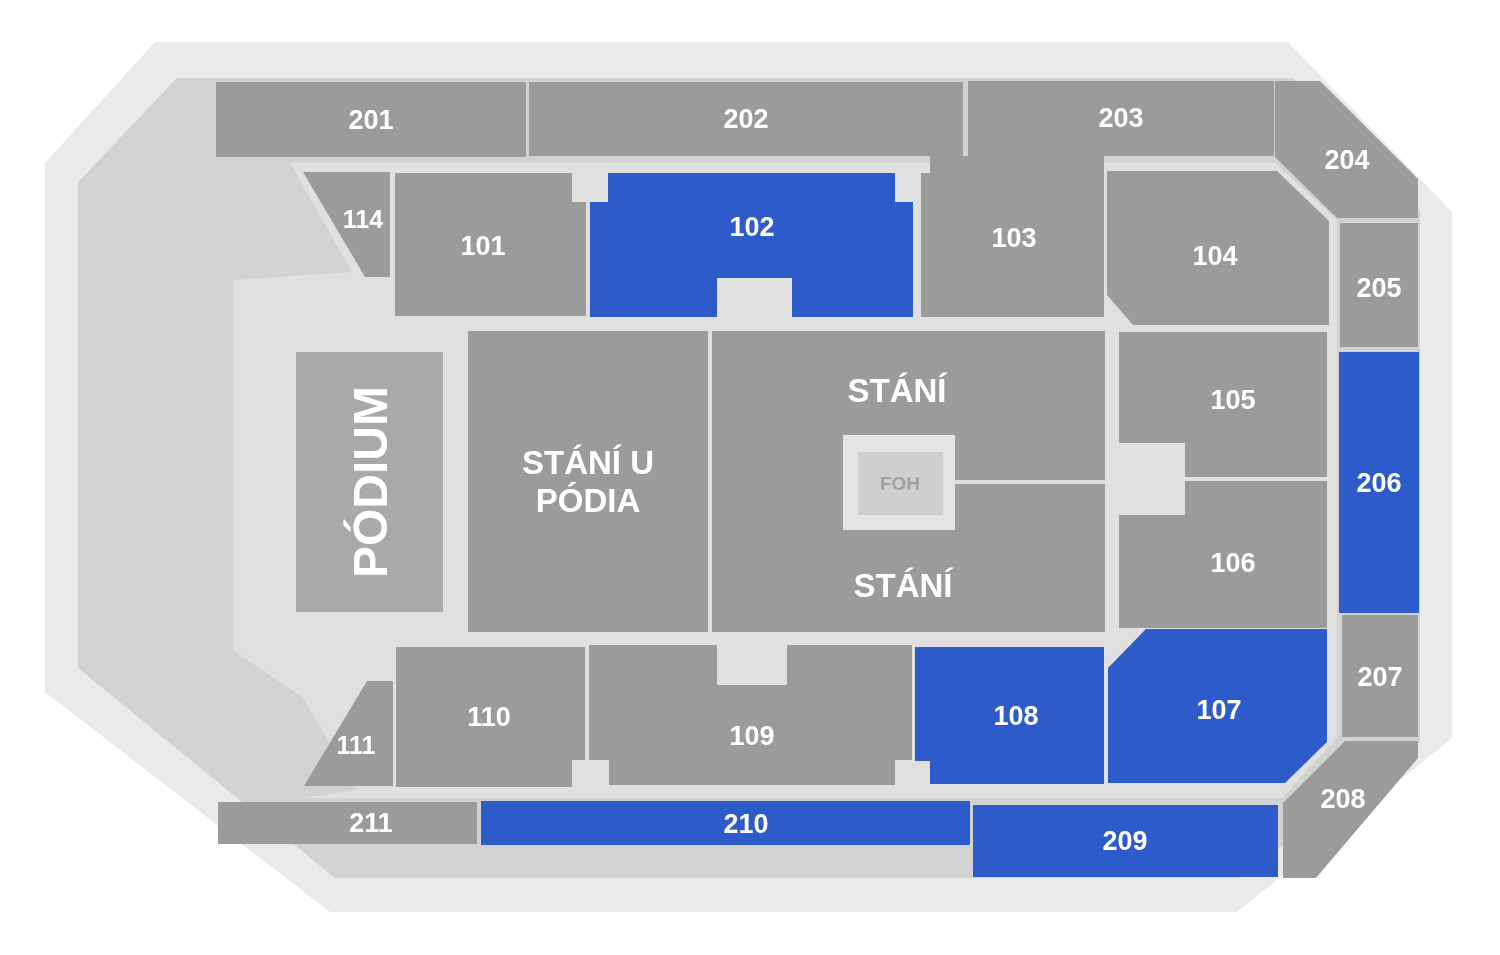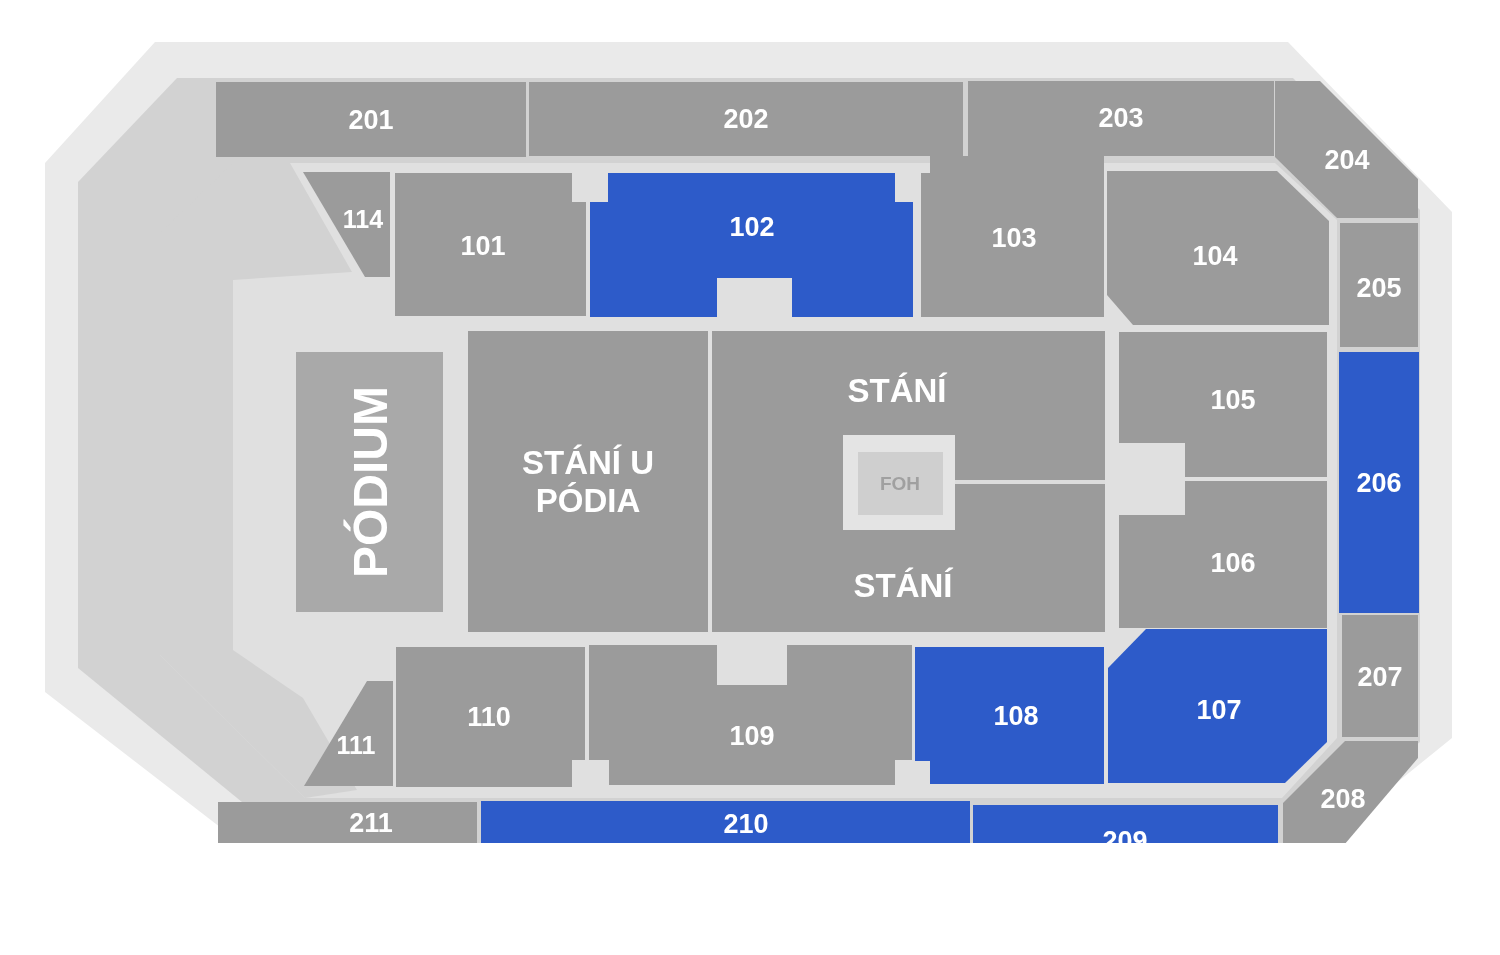--- a/index.html
+++ b/index.html
@@ -1,16 +1,16 @@
 <!DOCTYPE html>
 <html><head>
 <meta charset="utf-8">
 <style>
   html,body{margin:0;padding:0;background:#ffffff;}
-  .map-wrap{position:relative;width:1500px;height:843px;background:#bef264;overflow:hidden;}
+  .map-wrap{position:relative;width:1500px;height:955px;background:#bef264;overflow:hidden;}
   svg{display:block;}
   #sections-layer text, #overlay-layer text{
     font-family:"Liberation Sans","DejaVu Sans",sans-serif;
     font-weight:bold;
     text-anchor:middle;
     dominant-baseline:central;
     pointer-events:none;
   }
   #sections-layer polygon{stroke:none;}
   #sections-layer polygon[data-interactable="true"]{cursor:pointer;}

